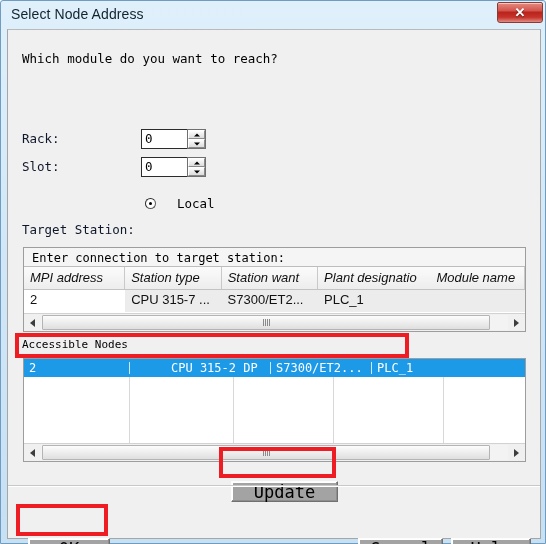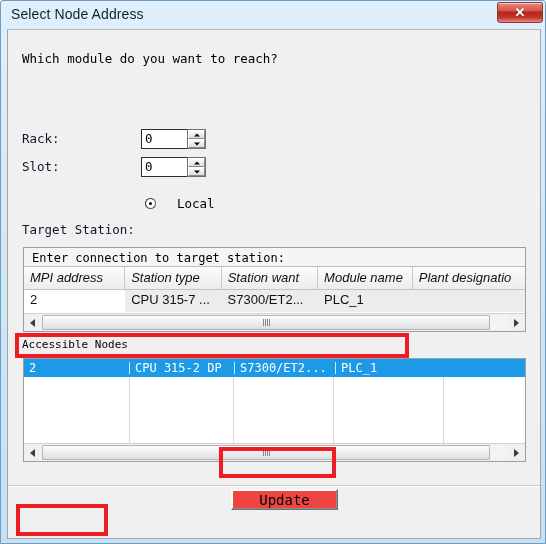--- a/index.html
+++ b/index.html
@@ -351,50 +351,49 @@
     white-space: nowrap;
     overflow: hidden;
   }
   .acc-sep {
     width: 1px;
     height: 12px;
     background: #cfe8f8;
     flex: none;
   }
   .a0 { width: 105px; }
-  .a1 { width: 104px; }
+  .a1 { width: 104px; margin-left: 36px; }
   .a2 { width: 100px; }
   .a3 { width: 110px; }
 
   
   .redbox {
     position: absolute;
     border: 4px solid #ee1c23;
     box-sizing: border-box;
     pointer-events: none;
   }
   .red-row   { left: 14px;  top: 332px; width: 394px; height: 25px; }
   .red-update{ left: 218px; top: 446px; width: 117px; height: 31px; }
   .red-ok    { left: 15px;  top: 503px; width: 92px;  height: 32px; }
 
   
   .btn {
     position: absolute;
     box-sizing: border-box;
-    background: #ef4444;
+    background: #a3a3a3;
     border: 1px solid #707070;
     border-top-color: #fdfdfd;
     border-left-color: #fdfdfd;
     box-shadow: inset -1px -1px 0 #8d8d8d, inset 1px 1px 0 #ffffff;
-    font-size: 14px;
+    font-size: 17px;
     color: #000;
     display: flex;
     align-items: center;
     justify-content: center;
-    margin-top: 8px;
   }
   .btn-update { left: 223px; top: 451px; width: 107px; height: 21px; }
   .btn-ok     { left: 20px;  top: 508px; width: 82px;  height: 22px; }
   .btn-cancel { left: 350px; top: 508px; width: 85px;  height: 22px; }
   .btn-help   { left: 443px; top: 508px; width: 80px;  height: 22px; }
 
   .btn-sep {
     position: absolute;
     left: 0;
     top: 455px;
@@ -453,22 +452,22 @@
         <span class="radio-mark on"></span>
         <span class="radio-label">Local</span>
       </div>
 
       <div class="conn-box">
         <div class="conn-caption">Enter connection to target station:</div>
         <div class="conn-head">
           <div class="th c0">MPI address</div>
           <div class="th c1">Station type</div>
           <div class="th c2">Station want</div>
+          <div class="th c4">Plant designatio</div>
           <div class="th c3">Module name</div>
-          <div class="th c4">Plant designatio</div>
         </div>
         <div class="conn-row">
           <div class="td c0 first">2</div>
           <div class="td c1">CPU 315-7 ...</div>
           <div class="td c2">S7300/ET2...</div>
           <div class="td c3">PLC_1</div>
           <div class="td c4"></div>
         </div>
         <div class="hscroll">
           <div class="sb-btn">

